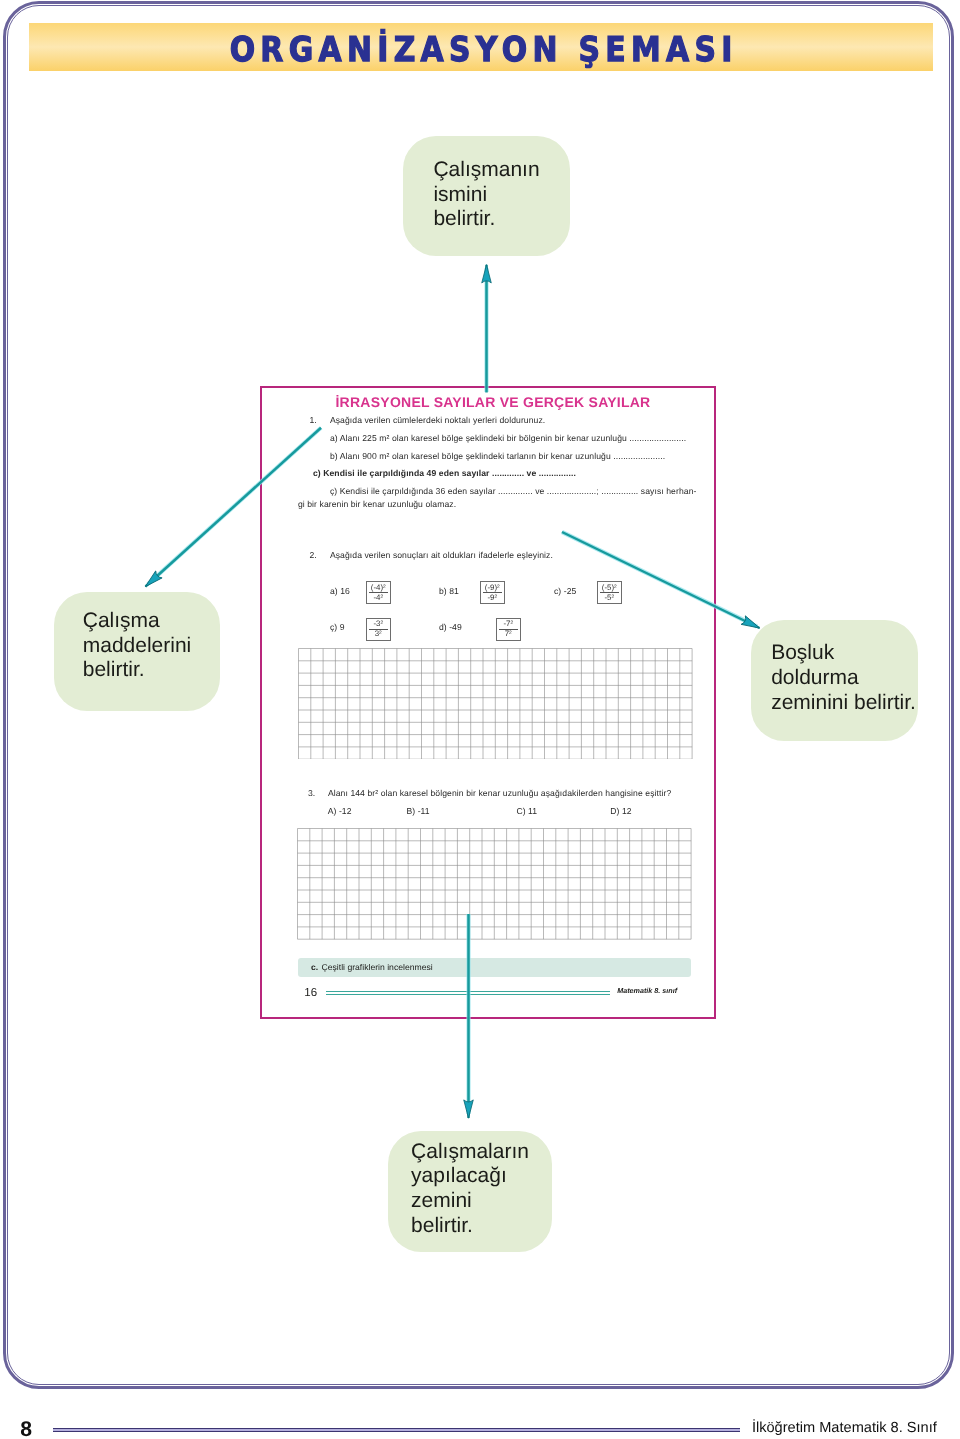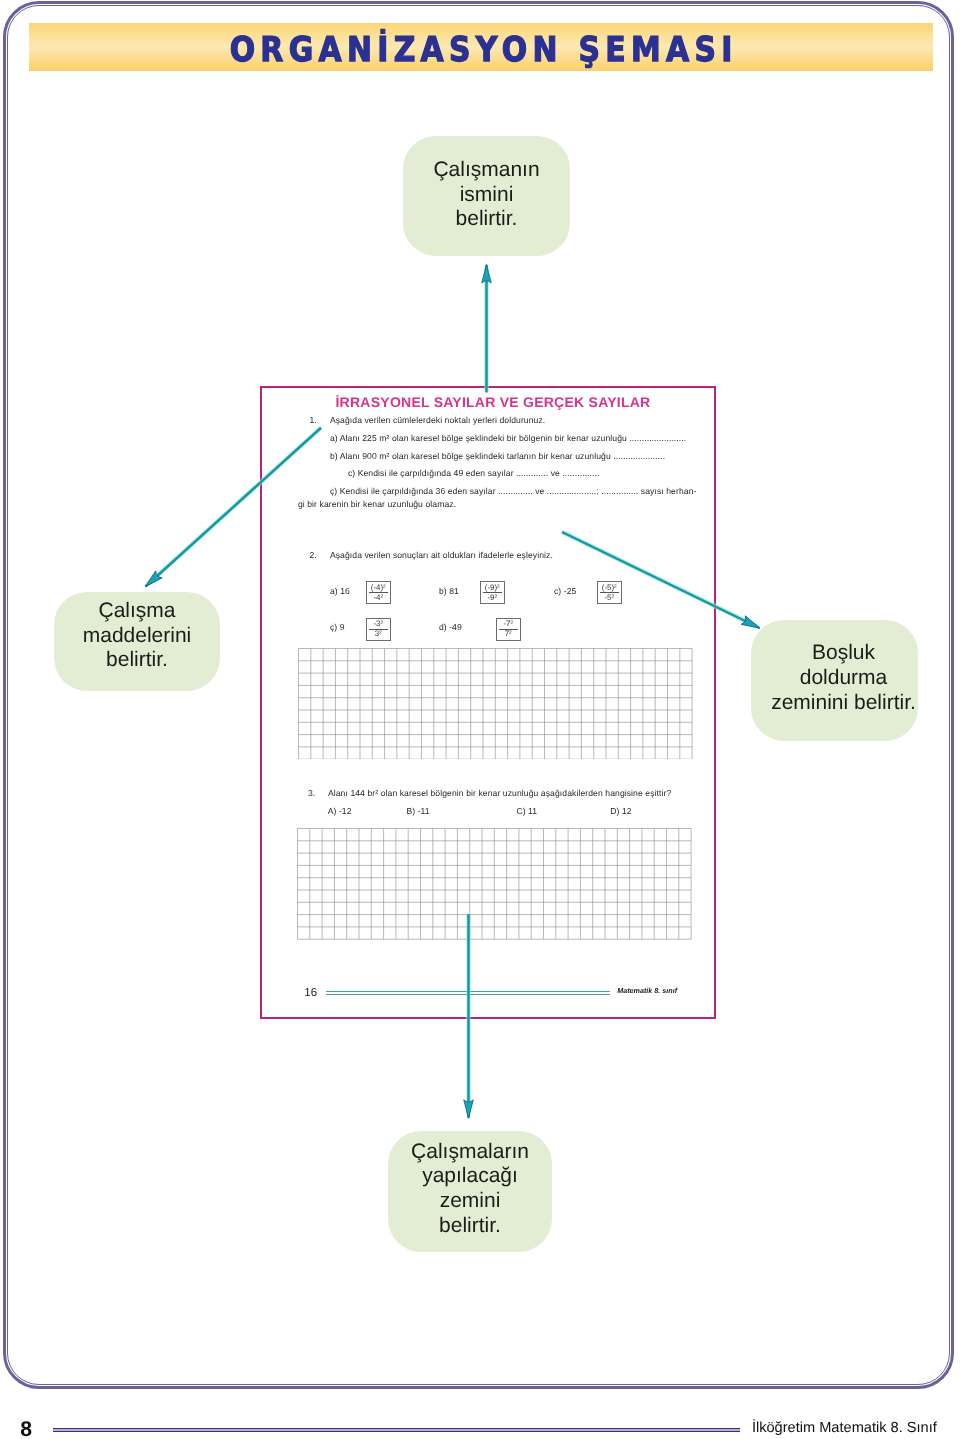--- a/index.html
+++ b/index.html
@@ -39,29 +39,29 @@
     font-weight:bold; font-size:29px; letter-spacing:5.15px;
     text-indent:5.15px; transform: scaleY(1.18) scaleX(1.03) translateY(2px); transform-origin:center;
     -webkit-text-stroke: 1.1px #2a3192;
   }
 
   
   .gbox {
     position:absolute;
     background:#e3edd4; border-radius:33px;
     display:flex; align-items:center; justify-content:center;
-    text-align:center; color:#1b1c18; font-size:21px; line-height:24.6px;
+    color:#1b1c18; font-size:21px; line-height:24.6px;
     font-family:"Liberation Sans", sans-serif;
   }
   .gbox > div { position:relative; top:-1px; }
   #gbox-left > div { top:-5.5px; }
   #gbox-right > div { top:-2.3px; }
   #gbox-bottom > div { top:-2.6px; }
   #gbox-top    { left:403px; top:136px;  width:167px; height:120px; }
-  #gbox-left   { left:54px;  top:592px;  width:166px; height:99px; }
+  #gbox-left   { left:54px;  top:592px;  width:166px; height:119px; }
   #gbox-right  { left:751px; top:620px;  width:167px; height:121px;padding-left:18px; }
   #gbox-bottom { left:388px; top:1131px; width:164px; height:121px; }
 
   
   .doc {
     position:absolute; left:259.9px; top:385.8px; width:456.2px; height:633.3px;
     background:#ffffff; border:2px solid #b8267c;
   }
   .doc-inner { position:absolute; left:-2px; top:-2.4px; width:100%; height:100%; }
   .doc-head {
@@ -114,21 +114,21 @@
   </div>
 
   <div class="doc">
     <div class="doc-inner">
       <div class="doc-head">İRRASYONEL SAYILAR VE GERÇEK SAYILAR</div>
 
       <div class="qnum" style="left:49.5px;  top:29.6px;">1.</div>
       <div class="q" style="left:70px;  top:29.6px;">Aşağıda verilen cümlelerdeki noktalı yerleri doldurunuz.</div>
       <div class="q" style="left:70px;  top:48px;">a) Alanı 225 m² olan karesel bölge şeklindeki bir bölgenin bir kenar uzunluğu .......................</div>
       <div class="q" style="left:70px;  top:65.4px;">b) Alanı 900 m² olan karesel bölge şeklindeki tarlanın bir kenar uzunluğu .....................</div>
-      <div class="q" style="left:88px;  top:82.7px;">c) Kendisi ile çarpıldığında 49 eden sayılar ............. ve ...............</div>
+      <div class="q" style="left:53px;  top:82.7px;font-weight:bold;">c) Kendisi ile çarpıldığında 49 eden sayılar ............. ve ...............</div>
       <div class="q" style="left:70px;  top:100.1px;">ç) Kendisi ile çarpıldığında 36 eden sayılar .............. ve ....................; ............... sayısı herhan-</div>
       <div class="q" style="left:38px;  top:113.9px;">gi bir karenin bir kenar uzunluğu olamaz.</div>
 
       <div class="qnum" style="left:49.5px;  top:164.3px;">2.</div>
       <div class="q" style="left:70px;  top:164.3px;">Aşağıda verilen sonuçları ait oldukları ifadelerle eşleyiniz.</div>
 
       <div class="q" style="left:70px;  top:200.2px;">a) 16</div>
       <div class="q" style="left:179px; top:200.2px;">b) 81</div>
       <div class="q" style="left:294px; top:200.2px;">c) -25</div>
       <div class="q" style="left:70px;  top:236.4px;">ç) 9</div>
@@ -163,20 +163,23 @@
       <div class="q" style="left:68px;  top:402.6px;">Alanı 144 br² olan karesel bölgenin bir kenar uzunluğu aşağıdakilerden hangisine eşittir?</div>
       <div class="q" style="left:67.8px;  top:420.4px;">A) -12</div>
       <div class="q" style="left:146.5px; top:420.4px;">B) -11</div>
       <div class="q" style="left:256.5px; top:420.4px;">C) 11</div>
       <div class="q" style="left:350.3px; top:420.4px;">D) 12</div>
 
       <div class="grid" id="grid2" style="left:37.3px; top:442.5px;"><svg width="394.6" height="111.7">
             <path d="M0.5 0.5V111.2M12.8 0.5V111.2M25.1 0.5V111.2M37.400000000000006 0.5V111.2M49.7 0.5V111.2M62 0.5V111.2M74.30000000000001 0.5V111.2M86.60000000000001 0.5V111.2M98.9 0.5V111.2M111.2 0.5V111.2M123.5 0.5V111.2M135.8 0.5V111.2M148.10000000000002 0.5V111.2M160.4 0.5V111.2M172.70000000000002 0.5V111.2M185 0.5V111.2M197.3 0.5V111.2M209.60000000000002 0.5V111.2M221.9 0.5V111.2M234.20000000000002 0.5V111.2M246.5 0.5V111.2M258.8 0.5V111.2M271.1 0.5V111.2M283.40000000000003 0.5V111.2M295.70000000000005 0.5V111.2M308 0.5V111.2M320.3 0.5V111.2M332.6 0.5V111.2M344.90000000000003 0.5V111.2M357.20000000000005 0.5V111.2M369.5 0.5V111.2M381.8 0.5V111.2M394.1 0.5V111.2M0.5 0.5H394.1M0.5 12.8H394.1M0.5 25.1H394.1M0.5 37.400000000000006H394.1M0.5 49.7H394.1M0.5 62H394.1M0.5 74.30000000000001H394.1M0.5 86.60000000000001H394.1M0.5 98.9H394.1M0.5 111.2H394.1" stroke="#8e8e8e" stroke-width="0.62" fill="none"></path>
           </svg></div>
 
+      <div class="sect-bar" style="left:38.6px; top:572.1px; width:392.7px; height:19.3px;">
+        <span class="inner"><b>c.</b><span style="margin-left:3.2px;">Çeşitli grafiklerin incelenmesi</span></span>
+      </div>
 
       <div class="doc-foot-num" style="left:44.4px; top:601.8px;">16</div>
       <div class="doc-foot-rule" style="left:66.4px; top:605.9px; width:284.2px; height:3.9px;"></div>
       <div class="doc-foot-txt" style="left:357.3px; top:600.6px;">Matematik 8. sınıf</div>
     </div>
   </div>
 
   <svg class="arrows" viewBox="0 0 960 1439">
     <defs>
       <marker id="ah" markerWidth="21" markerHeight="12" refX="18.7" refY="6" orient="auto" markerUnits="userSpaceOnUse">

